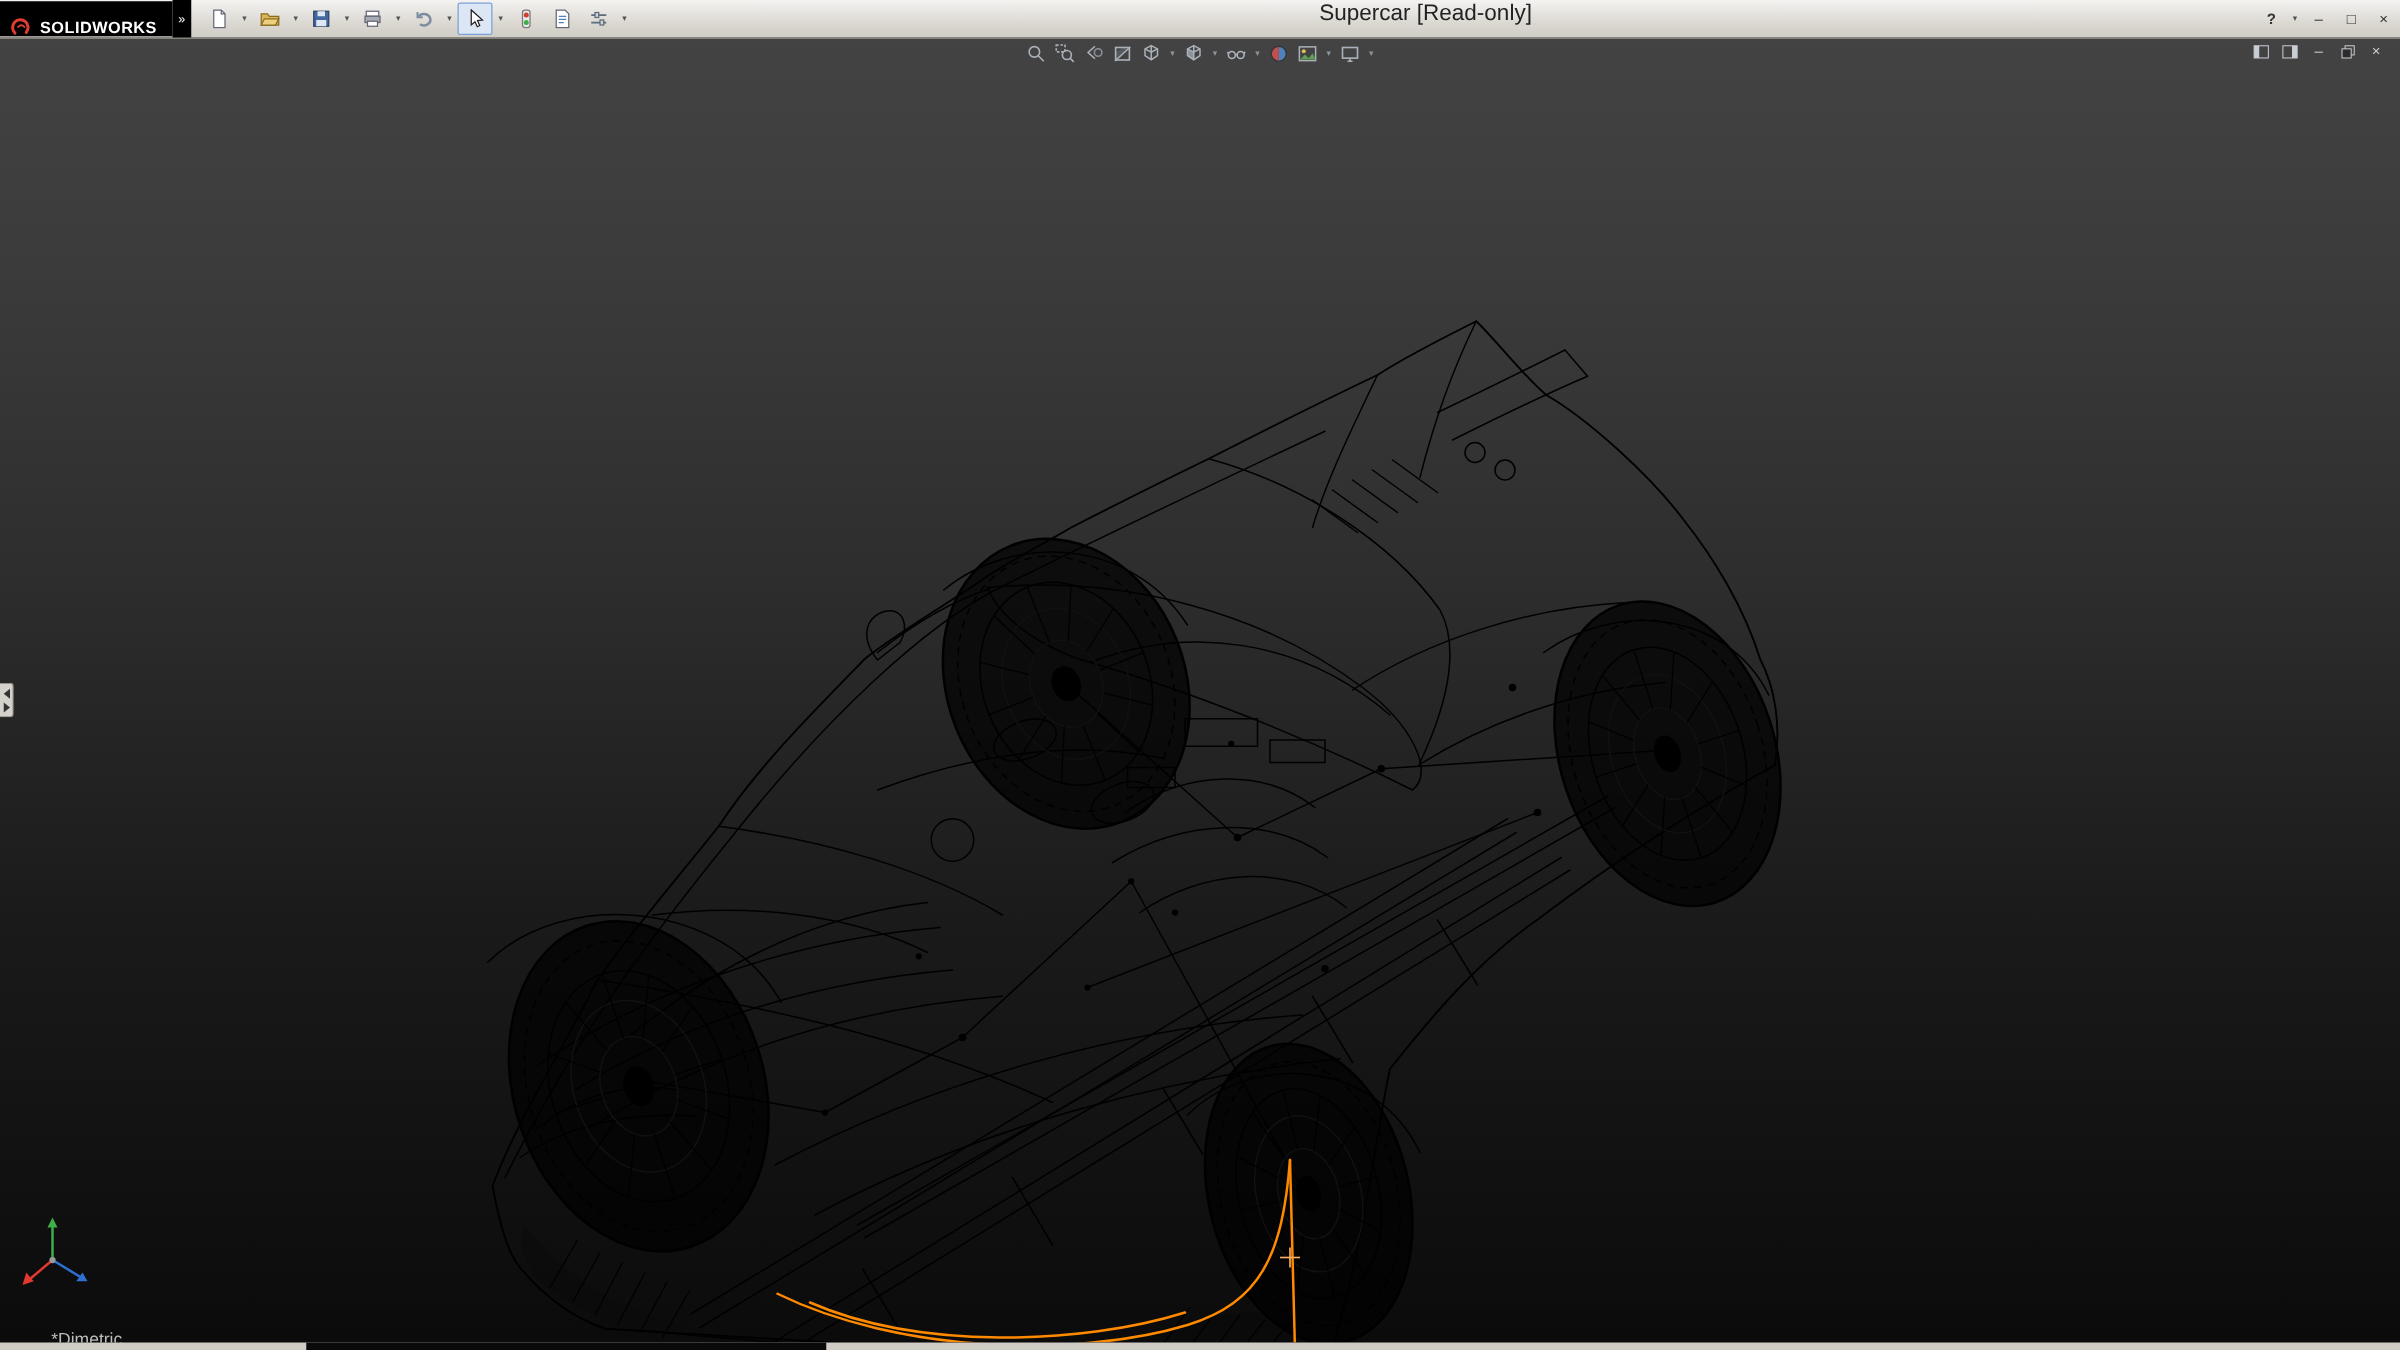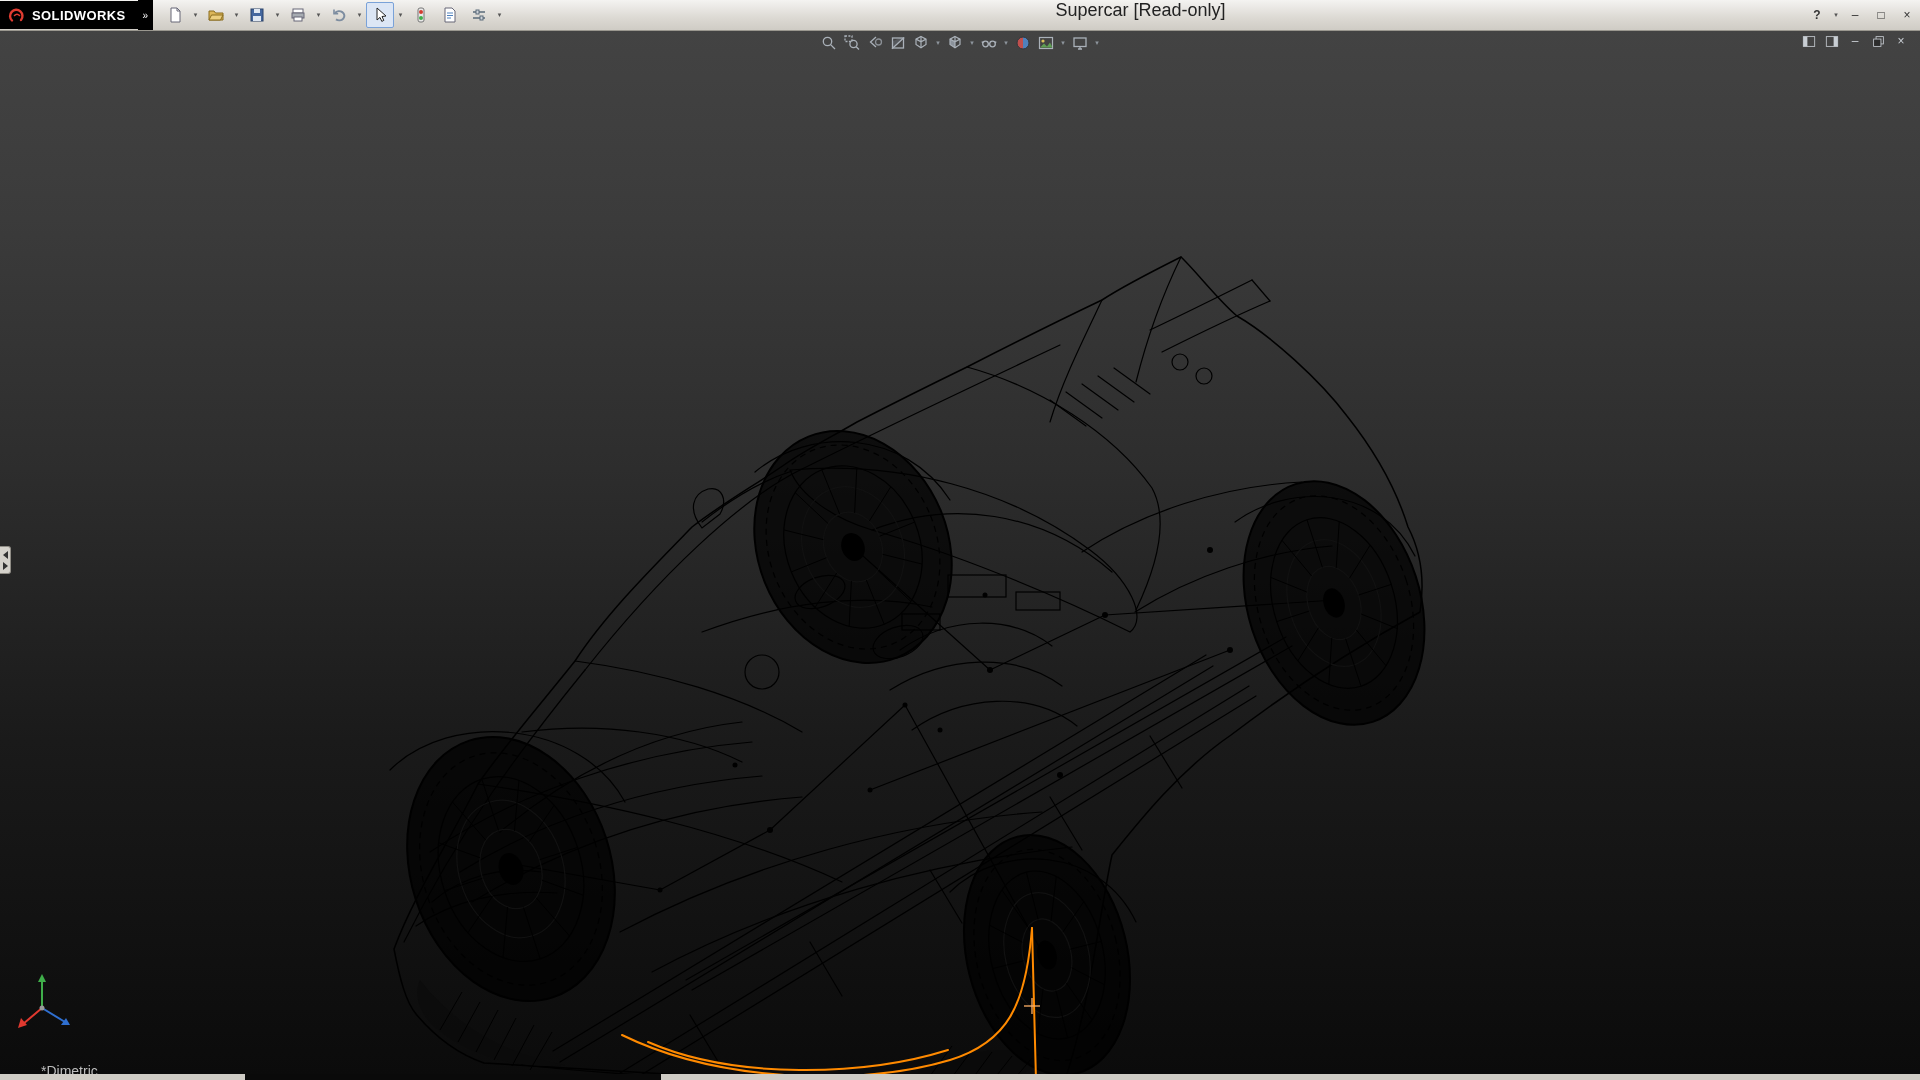--- a/index.html
+++ b/index.html
@@ -3,21 +3,21 @@
 <meta charset="utf-8">
 <style>
   html,body{margin:0;padding:0;width:1920px;height:1080px;overflow:hidden;background:#000;
     font-family:"Liberation Sans", sans-serif;}
   .app{position:relative;width:1920px;height:1080px;}
 
   
   .titlebar{position:absolute;top:0;left:0;right:0;height:30px;
     background:linear-gradient(#f4f3f1,#dcd9d3 60%,#cfccc5);
     border-bottom:1px solid #9a978f;display:flex;align-items:center;z-index:30;}
-  .logo{height:28px;background:#000;display:flex;align-items:center;gap:6px;padding:0 12px 0 8px;text-align:center;}
+  .logo{height:16px;background:#000;display:flex;align-items:center;gap:6px;padding:12px 12px 0 8px;text-align:center;}
   .logo-text{color:#fff;font-weight:bold;font-size:13px;letter-spacing:.4px;}
   .menu-expand{color:#fff;background:#000;height:30px;display:flex;align-items:center;
     padding:0 5px;font-size:10px;}
   .toolbar{display:flex;align-items:center;margin-left:8px;gap:1px;}
   .tb-btn{width:26px;height:24px;display:flex;align-items:center;justify-content:center;border:1px solid transparent;border-radius:2px;}
   .tb-btn.active{background:#dce6f5;border:1px solid #7aa2d8;}
   .tb-caret{width:11px;height:24px;display:flex;align-items:center;justify-content:center;
     font-size:7px;color:#555;}
   .title{position:absolute;left:59.4%;transform:translateX(-50%);top:0;height:20px;
     display:flex;align-items:center;font-size:18px;color:#222;white-space:nowrap;}

